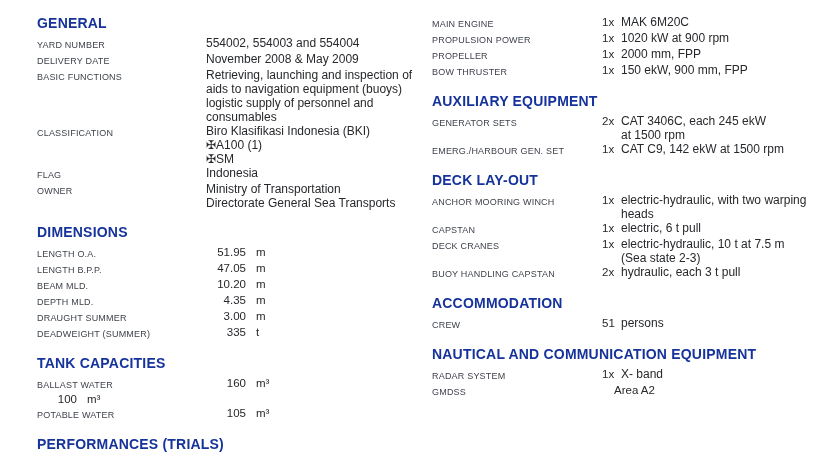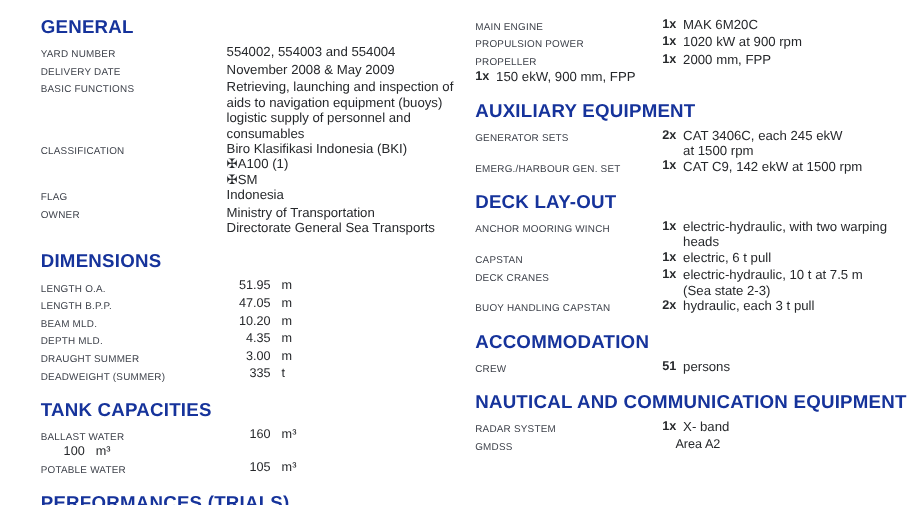--- a/index.html
+++ b/index.html
@@ -9,38 +9,38 @@
     position:relative; overflow:hidden;
     font-family:"Liberation Sans","DejaVu Sans",sans-serif;
     -webkit-font-smoothing:antialiased;
   }
   .col { position:absolute; top:15px; }
   .col-left  { left:37px;  width:380px; }
   .col-right { left:432px; width:395px; }
 
   .section { margin-bottom:14px; }
   .section-title {
-    color:#16339B; font-weight:bold; font-size:17px;
+    color:#16339B; font-weight:bold; font-size:14px;
     letter-spacing:0.2px; margin-bottom:5px;
   }
   .row { display:flex; align-items:flex-start; }
   .label {
     flex:0 0 169px; width:169px;
     font-size:9px; color:#3E424B; line-height:14px;
     letter-spacing:0.2px; padding-top:2px;
   }
   .col-right .label { flex-basis:170px; width:170px; }
   .lines { flex:1; font-size:12px; color:#26282B; line-height:14px; }
   .lines > div { white-space:nowrap; }
   .num {
     flex:0 0 40px; width:40px; text-align:right;
     font-size:11.5px; color:#26282B; line-height:14px;
   }
   .unit { margin-left:10px; font-size:11.5px; color:#26282B; line-height:14px; white-space:nowrap; }
-  .qty  { flex:0 0 19px; width:19px; font-size:11.5px; color:#26282B; line-height:14px;font-weight:bold; }
+  .qty  { flex:0 0 19px; width:19px; font-size:11.5px; color:#26282B; line-height:14px; }
   .val-span { flex:1; font-size:11.5px; color:#26282B; line-height:14px; white-space:nowrap;margin-left:12px; }
 </style>
 </head>
 <body>
 
 <div class="col col-left">
 
   <div class="section">
     <div class="section-title">GENERAL</div>
     <div class="row">
@@ -168,20 +168,21 @@
       </div>
     </div>
     <div class="row">
       <div class="label">PROPELLER</div>
       <div class="qty">1x</div>
       <div class="lines">
         <div>2000 mm, FPP</div>
       </div>
     </div>
     <div class="row">
+      <div class="label">BOW THRUSTER</div>
       <div class="qty">1x</div>
       <div class="lines">
         <div>150 ekW, 900 mm, FPP</div>
       </div>
     </div>
   </div>
 
   <div class="section">
     <div class="section-title">AUXILIARY EQUIPMENT</div>
     <div class="row">

